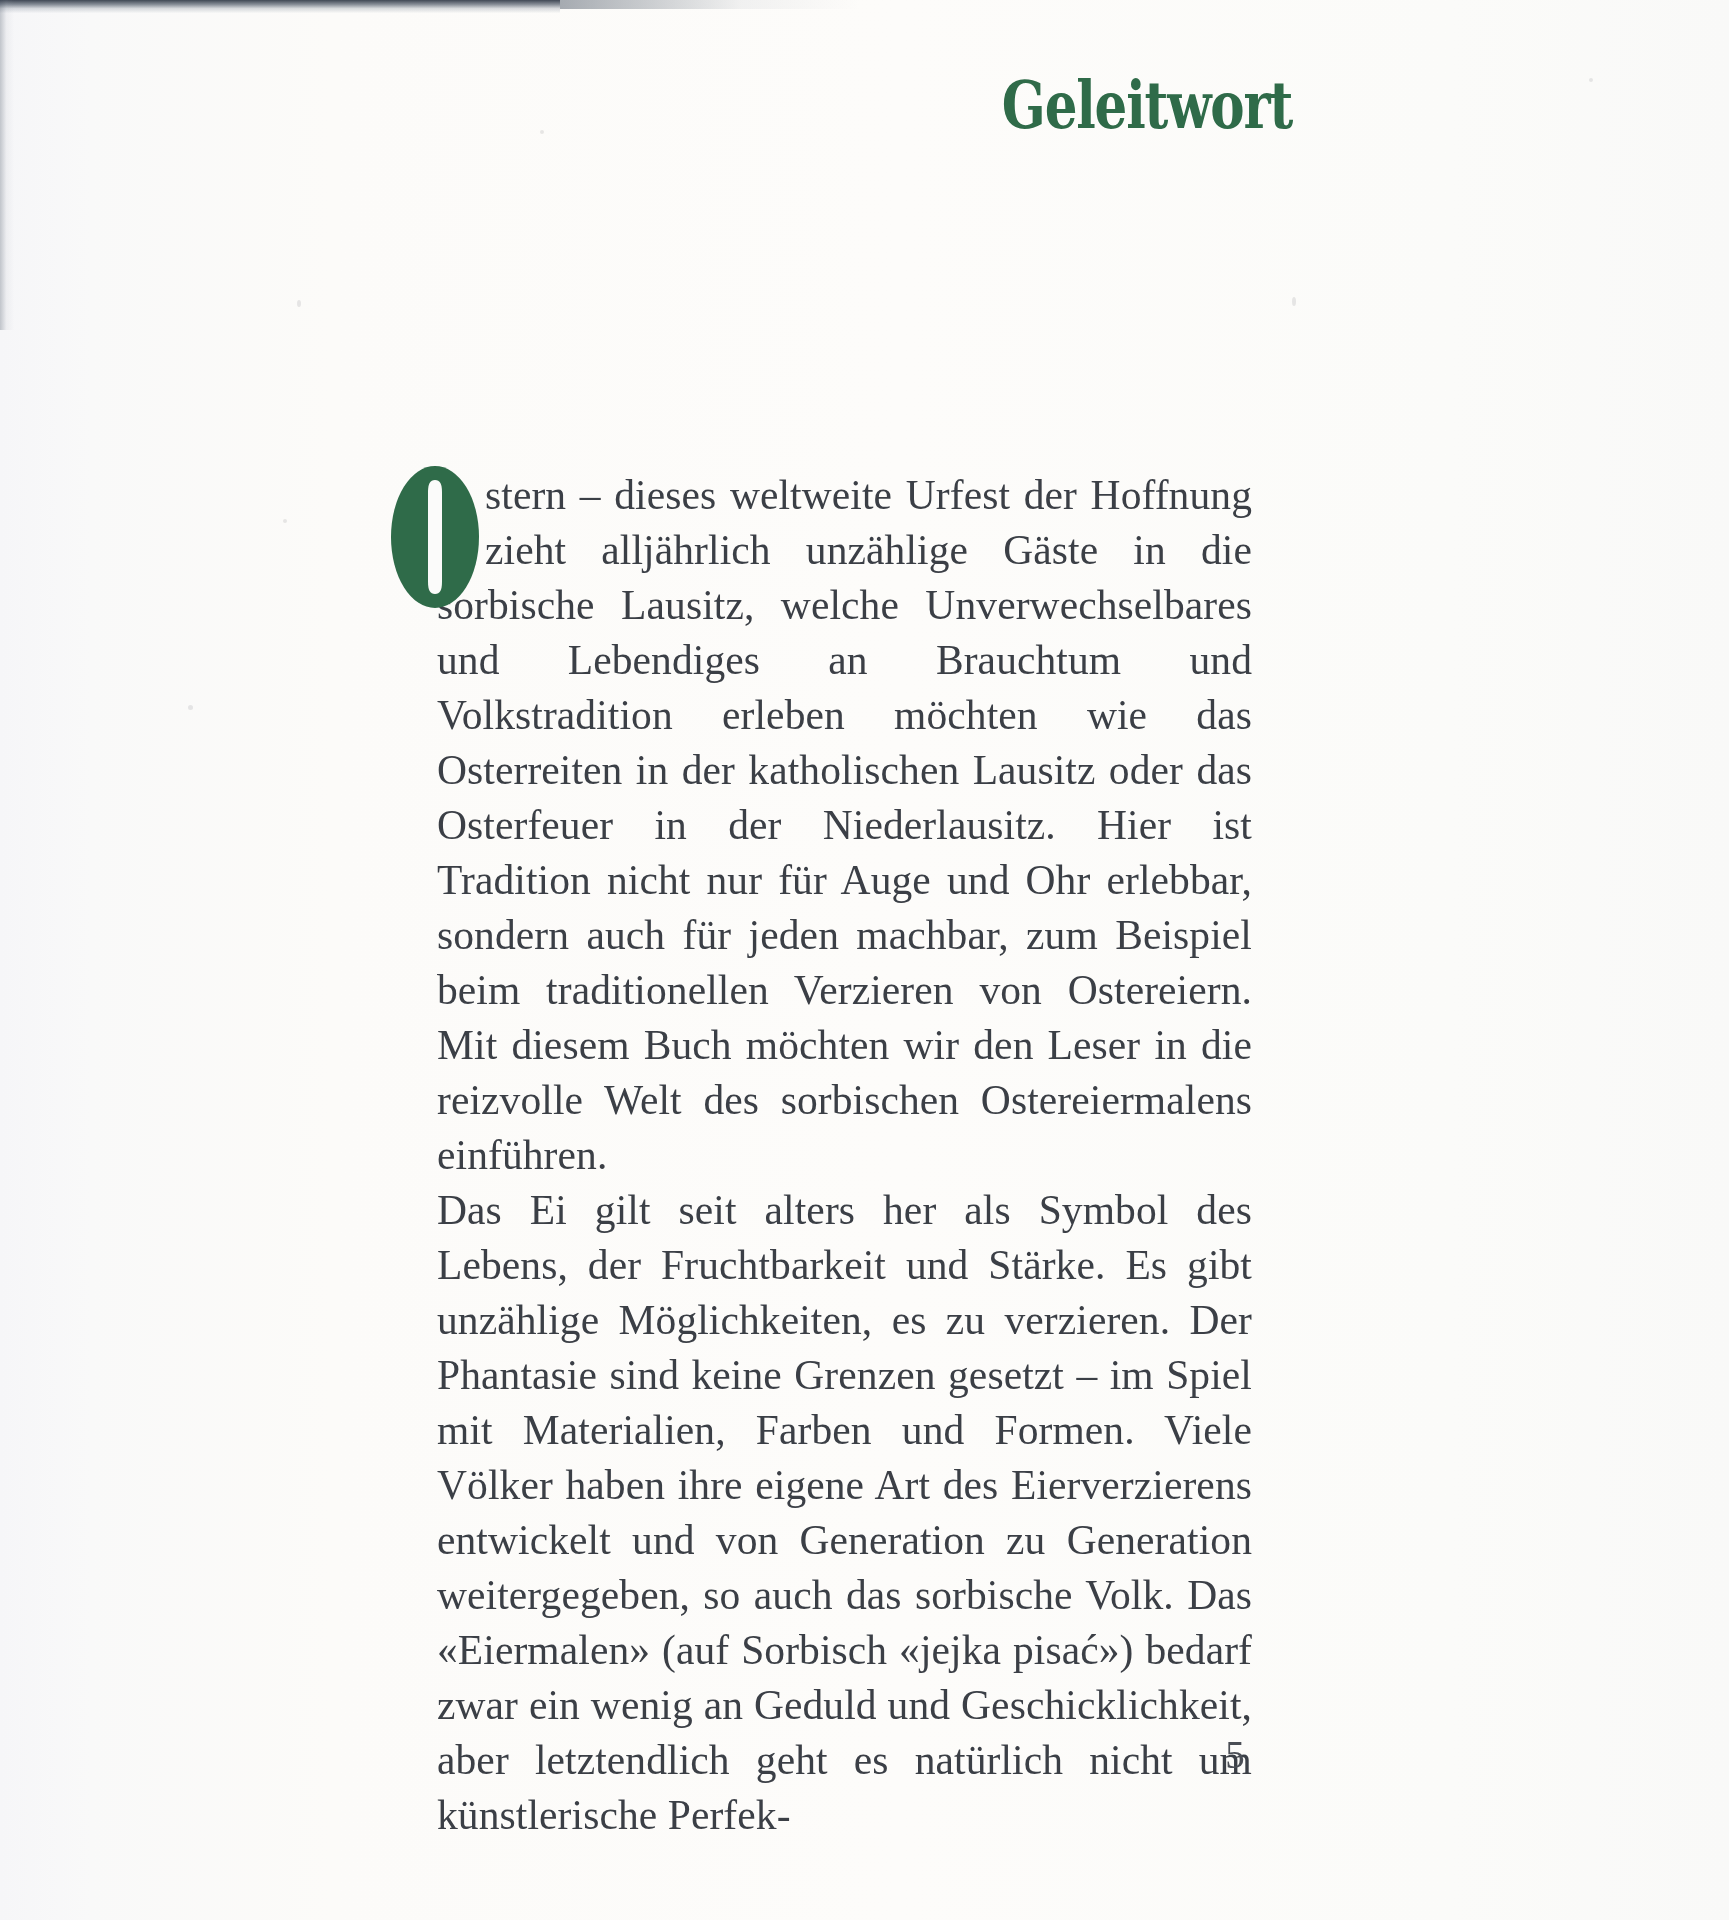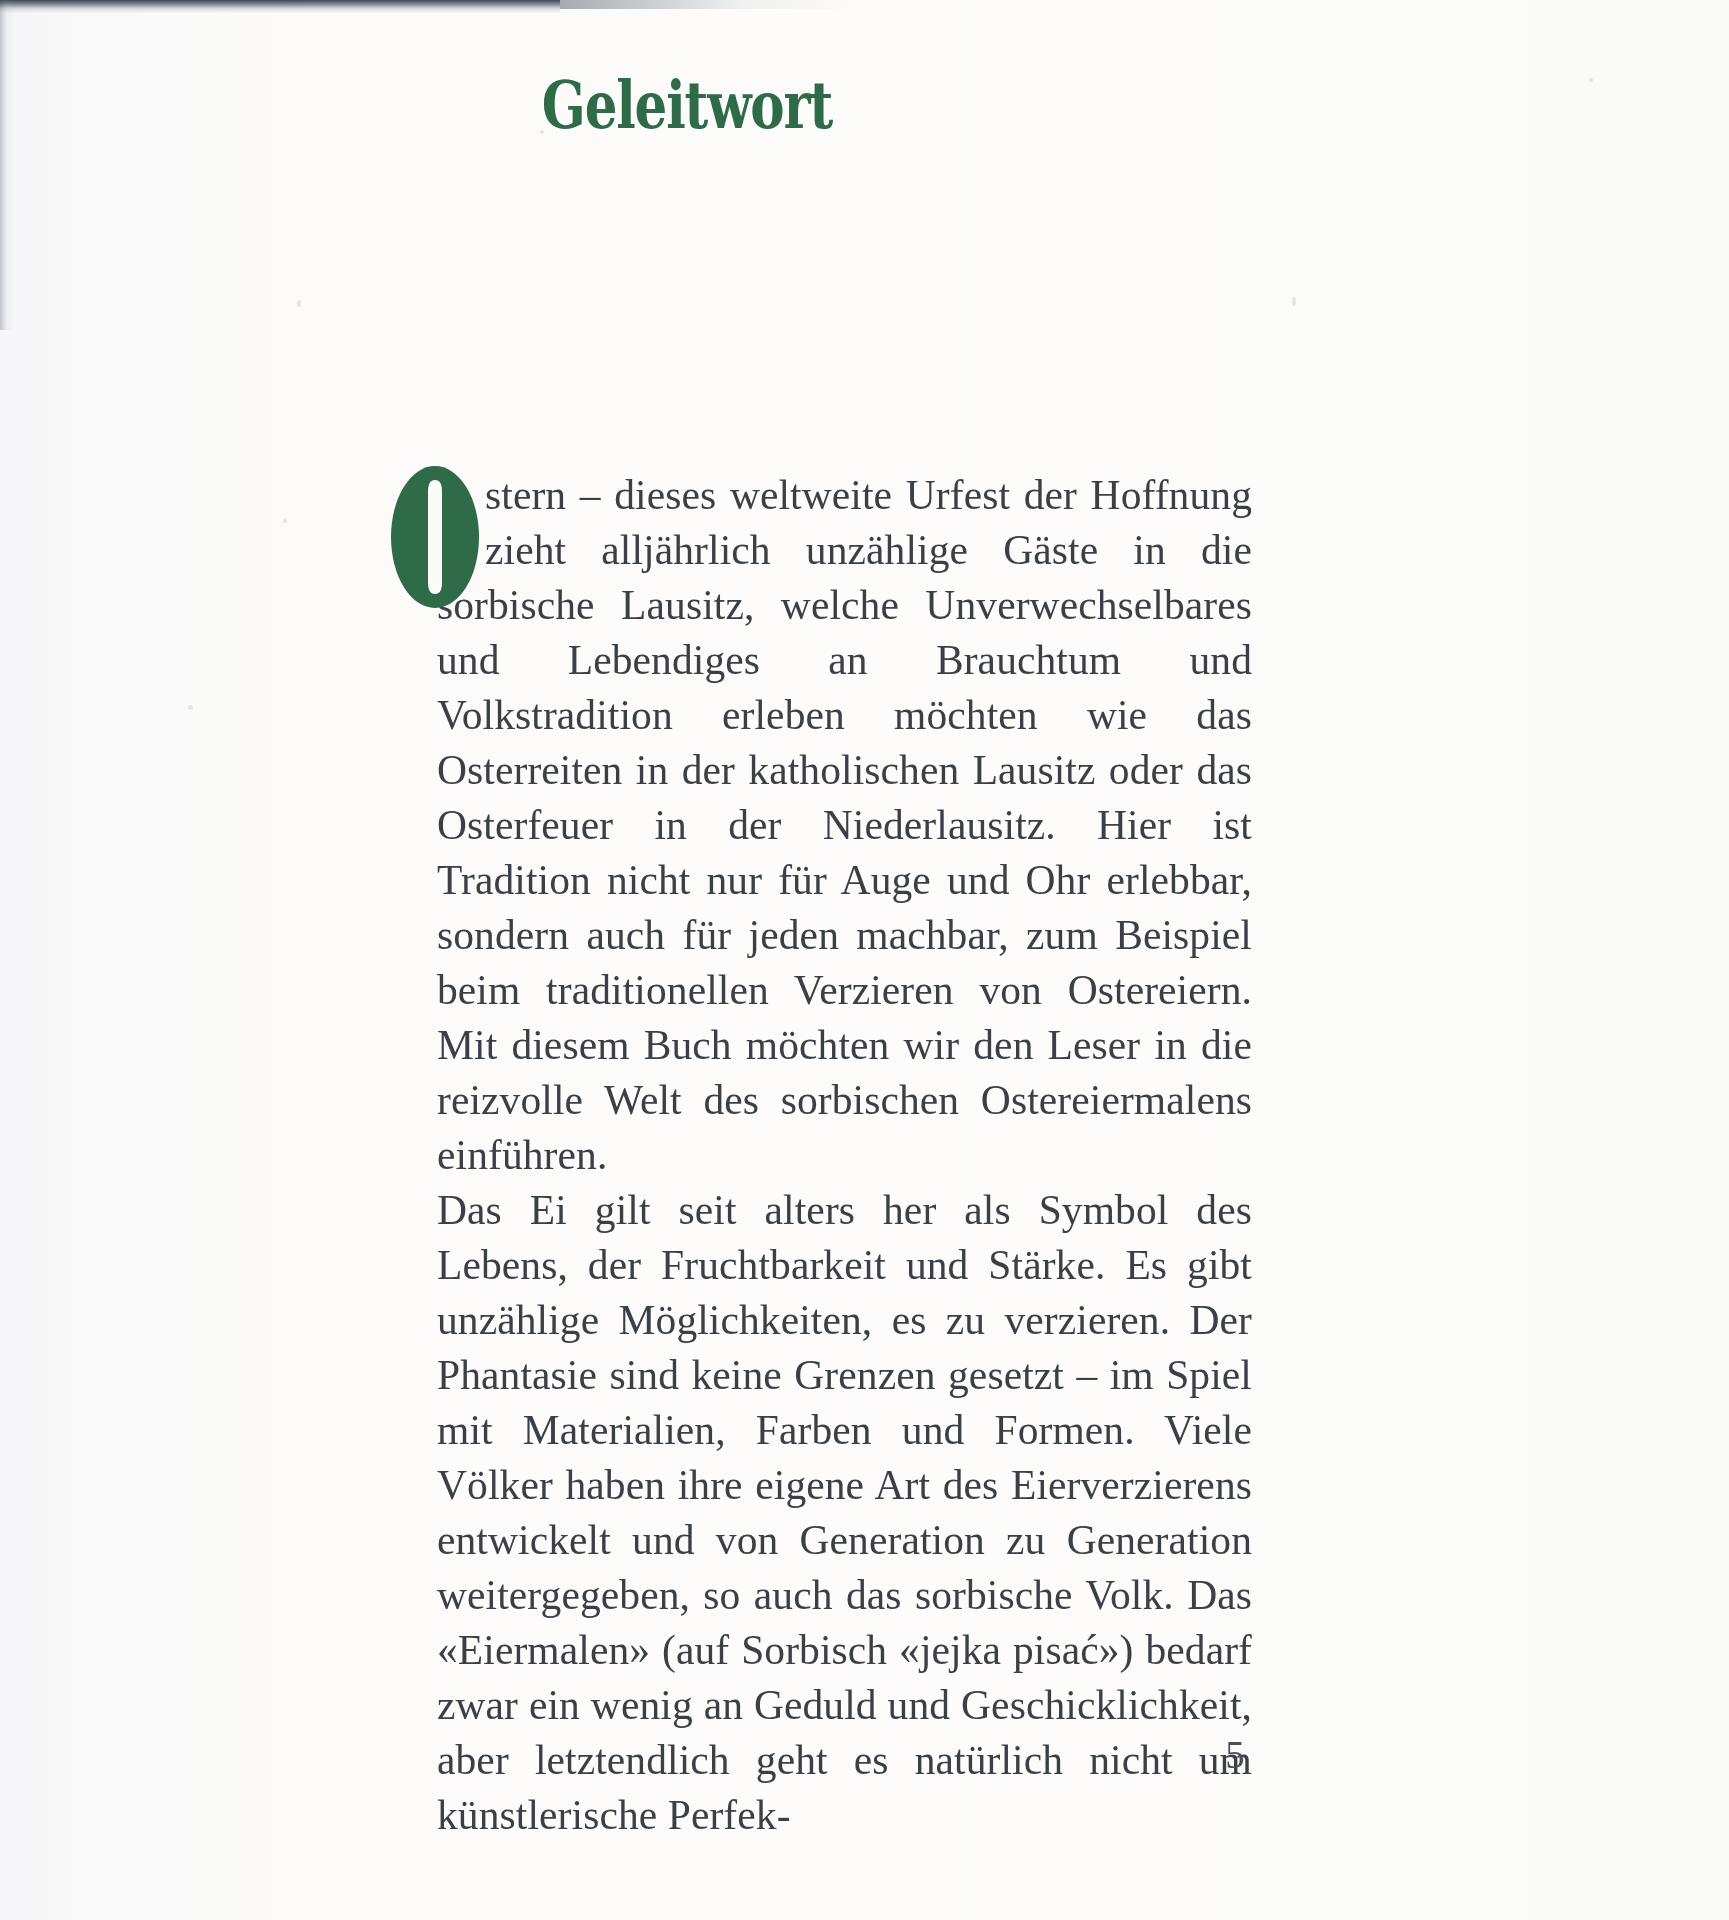--- a/index.html
+++ b/index.html
@@ -81,21 +81,21 @@
     border-radius: 50%;
     pointer-events: none;
   }
 
   
   .heading-row {
     position: absolute;
     top: 72px;
     left: 0;
     width: 1292px;
-    text-align: center;
+    text-align: right;
   }
 
   .heading {
     display: inline-block;
     color: #2f6b49;
     font-family: "DejaVu Serif", "Liberation Serif", serif;
     font-weight: 700;
     font-size: 66px;
     line-height: 1;
     letter-spacing: -1.5px;

